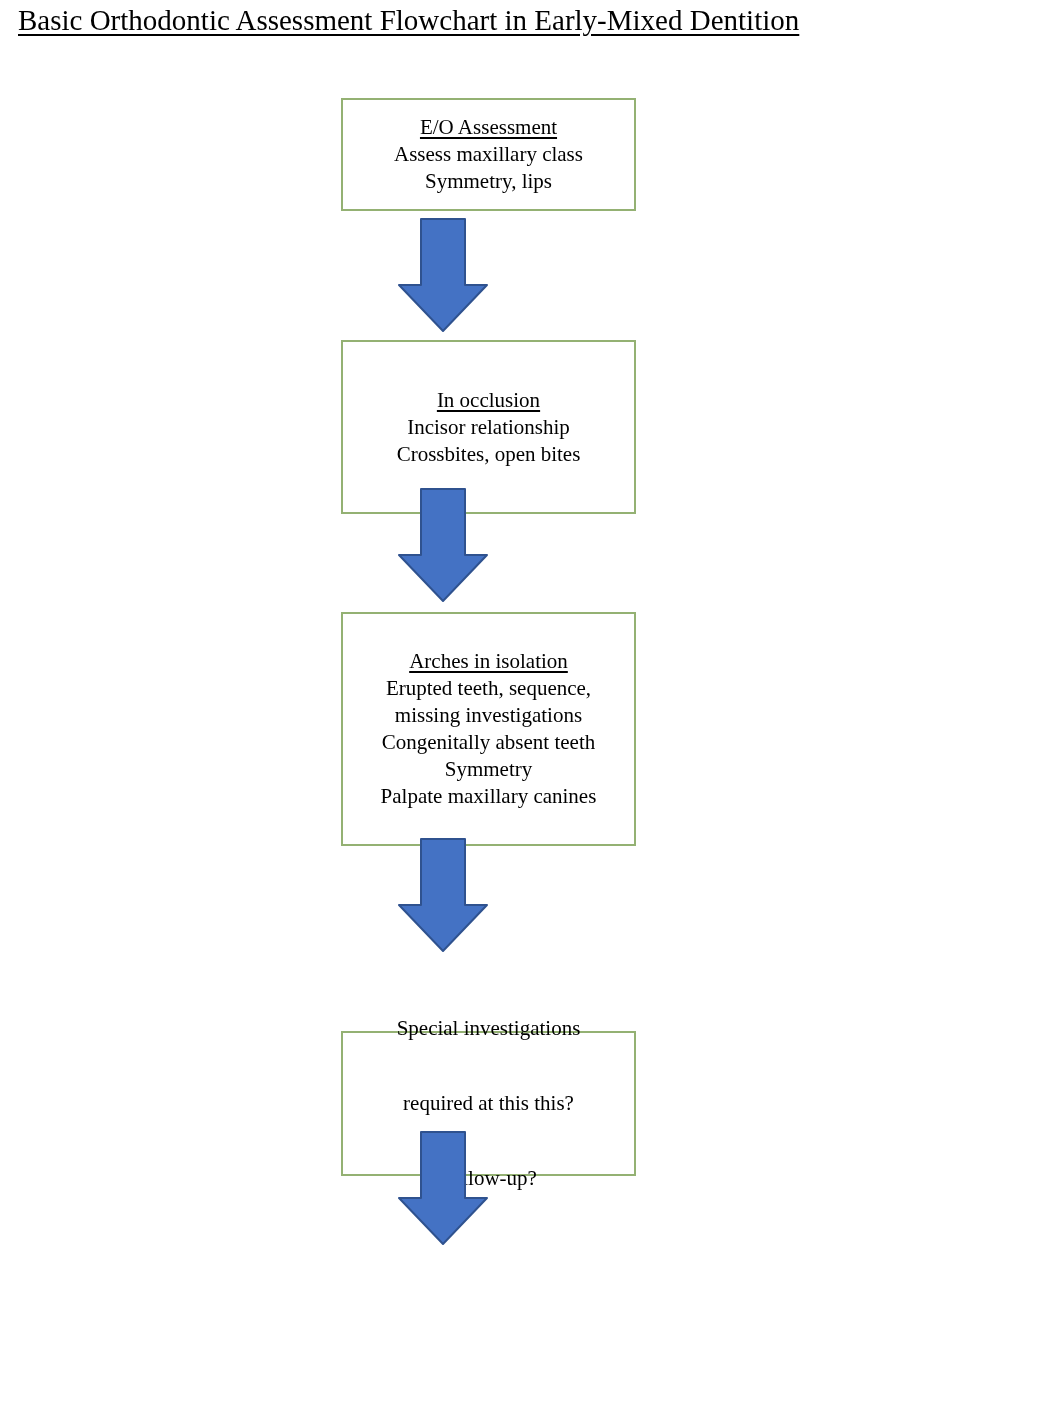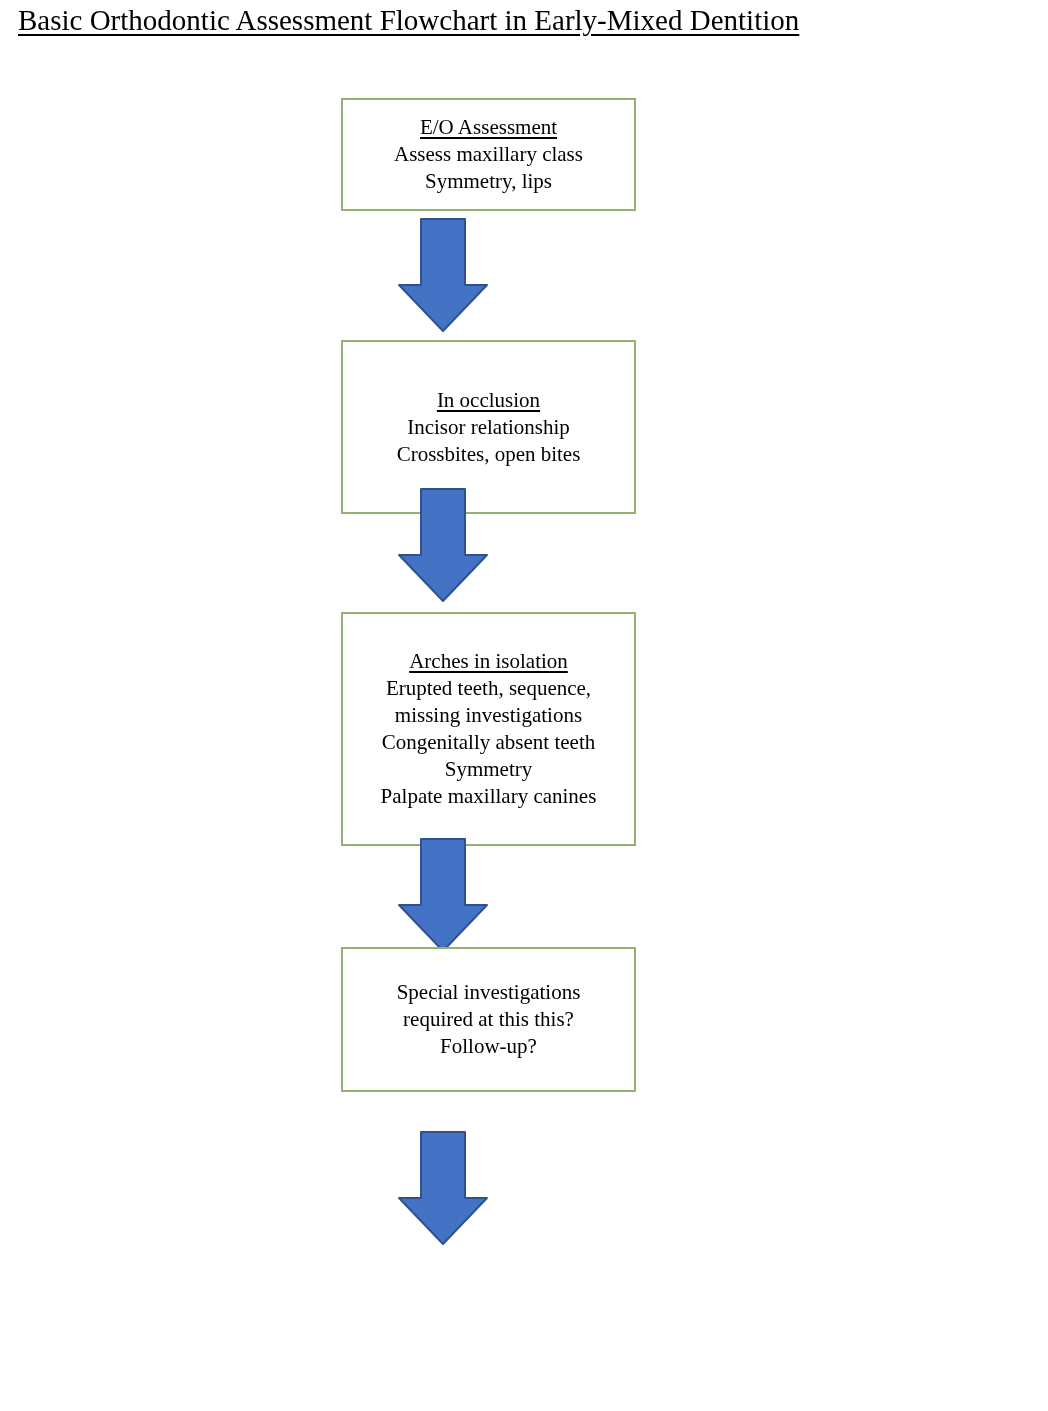--- a/index.html
+++ b/index.html
@@ -46,21 +46,21 @@
     align-items: center;
     text-align: center;
     font-size: 21px;
     line-height: 27px;
     margin-left: 48px;
   }
   .node-heading { text-decoration: underline; text-underline-offset: 3px; }
   .node1 { top: 98px;  height: 113px; }
   .node2 { top: 340px; height: 174px; }
   .node3 { top: 612px; height: 234px; }
-  .node4 { top: 947px; height: 145px; }
+  .node4 { top: 1031px; height: 145px; gap: 48px; }
   .node5 { top: 1265px; height: 140px; }
   .arrow {
     position: absolute;
     left: 398px;
     width: 90px;
     height: 115px;
     display: block;
   }
   .arrow polygon {
     fill: var(--arrow-fill);

